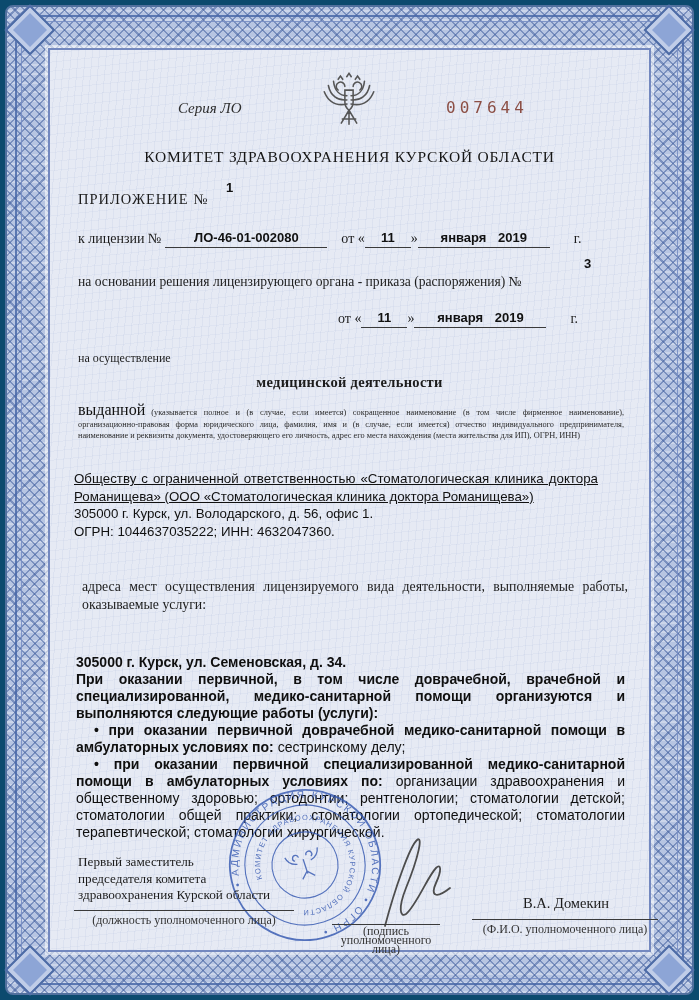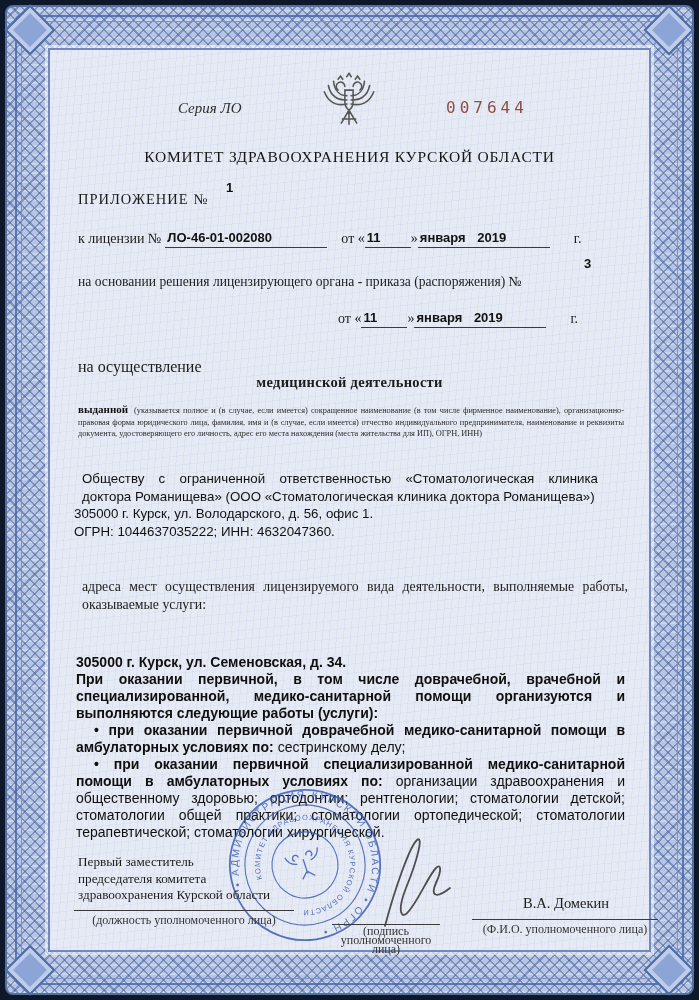--- a/index.html
+++ b/index.html
@@ -1,16 +1,16 @@
 <!DOCTYPE html>
 <html><head>
 <meta charset="utf-8">
 <style>
   html,body{margin:0;padding:0;background:#ffffff;}
-  .page{position:relative;width:699px;height:1000px;background:#0f172a;overflow:hidden;
+  .page{position:relative;width:699px;height:1000px;background:#0c4a6e;overflow:hidden;
         font-family:"Liberation Serif",serif;color:#1c1c1c;}
   
   .frame{position:absolute;inset:5px;border:2px solid #51709e;border-radius:8px;
     background-color:#b7c5e2;
     background-image:
       repeating-linear-gradient(45deg, rgba(62,92,156,.50) 0 1.5px, rgba(0,0,0,0) 1.5px 7px),
       repeating-linear-gradient(135deg, rgba(62,92,156,.50) 0 1.5px, rgba(0,0,0,0) 1.5px 7px),
       repeating-linear-gradient(0deg, rgba(255,255,255,.28) 0 2px, rgba(0,0,0,0) 2px 9px);}
   .frame-mid{position:absolute;inset:15px;border:2px solid rgba(74,104,168,.85);border-radius:5px;pointer-events:none;}
   .frame-mid2{position:absolute;inset:21px;border:1px solid rgba(120,142,196,.9);border-radius:4px;pointer-events:none;}
@@ -29,33 +29,33 @@
   .emblem{left:266px;top:18px;}
   .serial{left:396px;top:48px;font-family:"DejaVu Sans Mono",monospace;font-size:16px;letter-spacing:4px;color:#8c4f45;}
   .title{left:0;top:98px;width:100%;text-align:center;font-size:15.5px;letter-spacing:.8px;color:#151515;}
   
   .appendix{left:28px;top:141px;font-size:14.5px;letter-spacing:1px;}
   .appendix-num{left:176px;top:130px;}
   .val{font-family:"Liberation Sans",sans-serif;font-weight:bold;font-size:13px;color:#111;}
   
   .row{display:flex;align-items:flex-end;font-size:14px;white-space:nowrap;}
   .lic-row{left:28px;top:180px;width:560px;}
-  .u-box{display:inline-block;border-bottom:1px solid #3a3a3a;text-align:left;padding:0 2px 1px 2px;}
+  .u-box{display:inline-block;border-bottom:1px solid #3a3a3a;text-align:center;padding:0 2px 1px 2px;}
   .lbl{padding:0 0 1px 0;}
   .basis{left:28px;top:224px;font-size:13.6px;}
   .basis-num{left:534px;top:206px;}
   .date2{left:288px;top:260px;}
-  .purpose{left:28px;top:308px;font-size:16px;}
+  .purpose{left:28px;top:301px;font-size:12px;}
   .activity{left:0;top:324px;width:100%;text-align:center;font-weight:bold;font-size:14.5px;letter-spacing:.3px;}
   
   .issued{left:28px;top:354px;width:546px;text-align:justify;font-size:8.3px;line-height:11.5px;color:#2a2a2a;}
-  .issued .lead{font-size:11px;font-weight:bold;color:#111;padding-right:6px;}
+  .issued .lead{font-size:16px;font-weight:normal;color:#111;padding-right:6px;}
   
   .org{left:24px;top:420px;width:524px;font-family:"Liberation Sans",sans-serif;font-size:13.3px;line-height:17.5px;color:#111;}
-  .org .name{text-align:justify;margin:0 0 0 8px;}
+  .org .name{text-align:justify;margin:0 0 0 0;text-decoration:underline;}
   .org .line{margin:0;}
   .addr-intro{left:32px;top:528px;width:546px;font-size:13.8px;line-height:18px;text-align:justify;}
   
   .services{left:26px;top:604px;width:549px;font-family:"Liberation Sans",sans-serif;
     font-size:14px;line-height:17px;color:#0f0f0f;text-align:justify;}
   .services p{margin:0;}
   .services .b{font-weight:bold;}
   .services .item{text-indent:18px;}
   
   .position{left:28px;top:804px;font-size:13.2px;line-height:16.5px;white-space:pre-line;}

